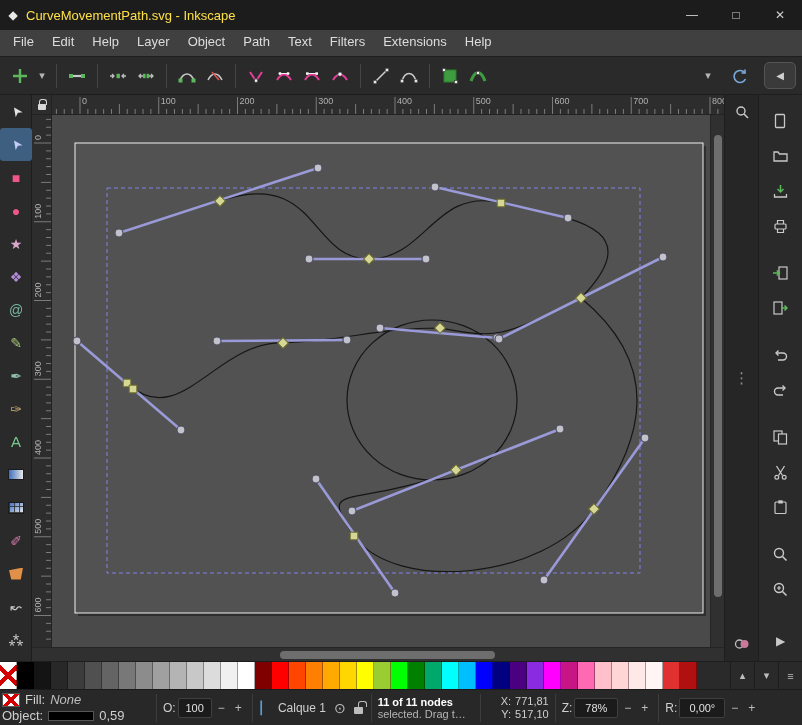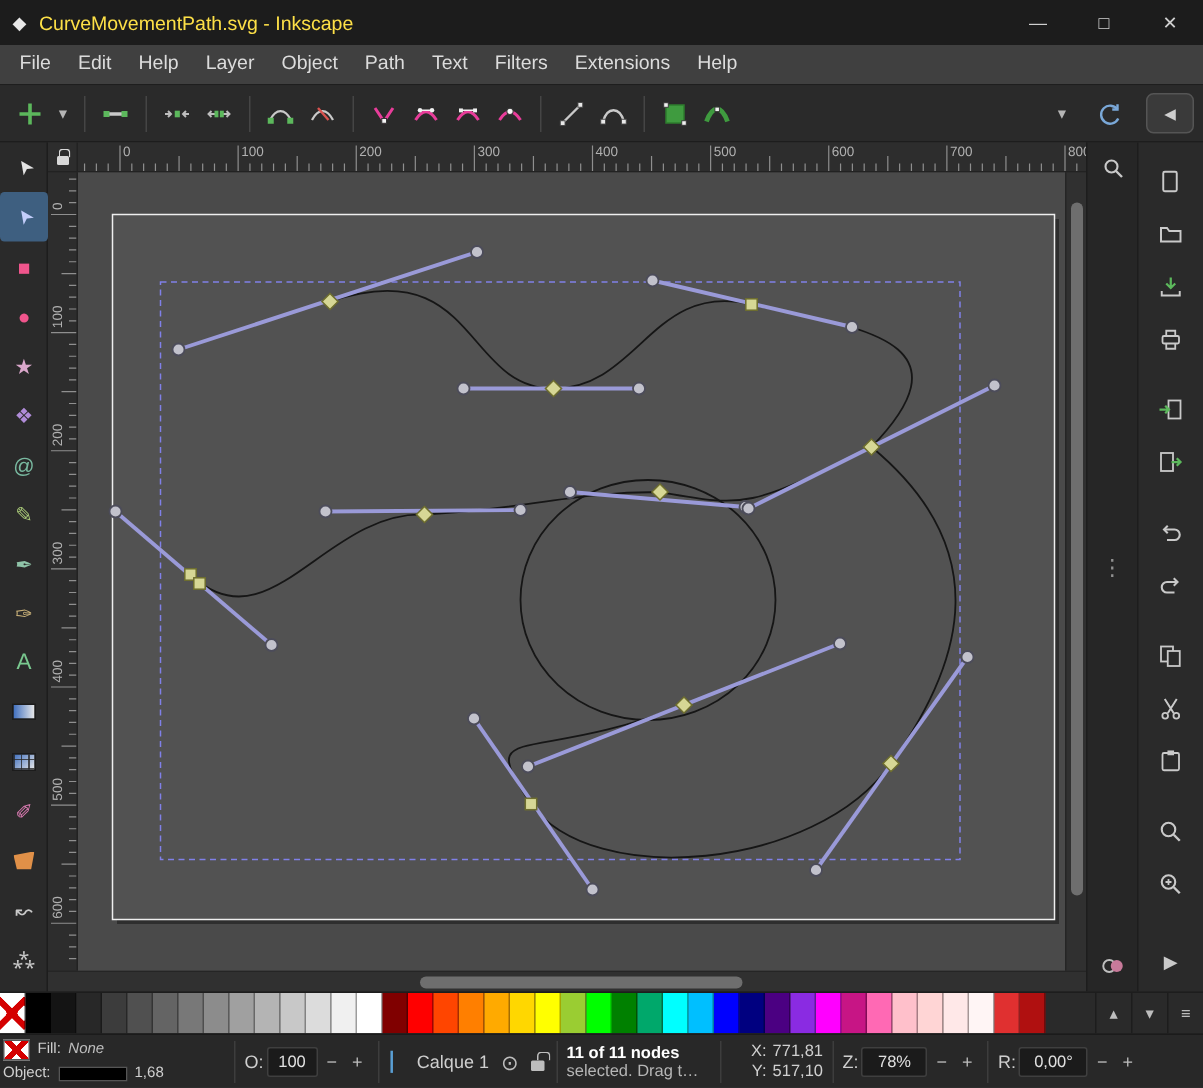--- a/index.html
+++ b/index.html
@@ -73,21 +73,21 @@
   .swatch{width:17px;flex:0 0 17px;border-right:1px solid rgba(0,0,0,.35)}
   .swatch-none{background:
       linear-gradient(45deg,transparent 43%,#d40000 43% 57%,transparent 57%),
       linear-gradient(-45deg,transparent 43%,#d40000 43% 57%,transparent 57%),#fff}
   .pal-btn{width:24px;display:flex;align-items:center;justify-content:center;color:#bdbdbd;font-size:11px;border-left:1px solid #1d1d1d}
 
   
   .statusbar{height:36px;background:#282828;border-top:1px solid #1b1b1b;display:flex;align-items:center;font-size:12px;color:#cfcfcf;flex:0 0 auto}
   .ssep{width:1px;height:28px;background:#3d3d3d;margin:0 6px;flex:0 0 auto}
   .fs-block{display:flex;flex-direction:column;justify-content:center;gap:1px;padding-left:2px;width:150px}
-  .fs-row{display:flex;align-items:center;height:15px;gap:5px;font-size:10px}
+  .fs-row{display:flex;align-items:center;height:15px;gap:5px;font-size:13px}
   .xswatch{width:18px;height:14px;flex:0 0 18px;background:
       linear-gradient(45deg,transparent 40%,#d40000 40% 60%,transparent 60%),
       linear-gradient(-45deg,transparent 40%,#d40000 40% 60%,transparent 60%),#fff;border:1px solid #555}
   .fs-none{font-style:italic;color:#bdbdbd}
   .stroke-swatch{width:46px;height:10px;background:#000;border:1px solid #555}
   .spinbox{background:#1b1b1b;border:1px solid #3f3f3f;border-radius:2px;height:20px;display:flex;align-items:center;justify-content:center;color:#e0e0e0;font-size:11px;padding:0 3px}
   .spin-btn{width:15px;height:20px;display:flex;align-items:center;justify-content:center;color:#bdbdbd;font-size:12px}
   .layer-block{display:flex;align-items:center;gap:8px;padding:0 2px}
   .layer-caret{color:#5a9fd4;font-weight:bold}
   .eye-glyph{color:#bdbdbd;font-size:14px}
@@ -698,21 +698,21 @@
   <div class="statusbar">
     <div class="fs-block">
       <div class="fs-row">
         <span class="xswatch"></span>
         <span>Fill:</span>
         <span class="fs-none">None</span>
       </div>
       <div class="fs-row">
         <span>Object:</span>
         <span class="stroke-swatch"></span>
-        <span>1,68</span>
+        <span>0,59</span>
       </div>
     </div>
     <span class="ssep"></span>
     <div class="zr-block">
       <span>O:</span>
       <span class="spinbox" style="width:34px">100</span>
       <span class="spin-btn">−</span>
       <span class="spin-btn">+</span>
     </div>
     <span class="ssep"></span>

